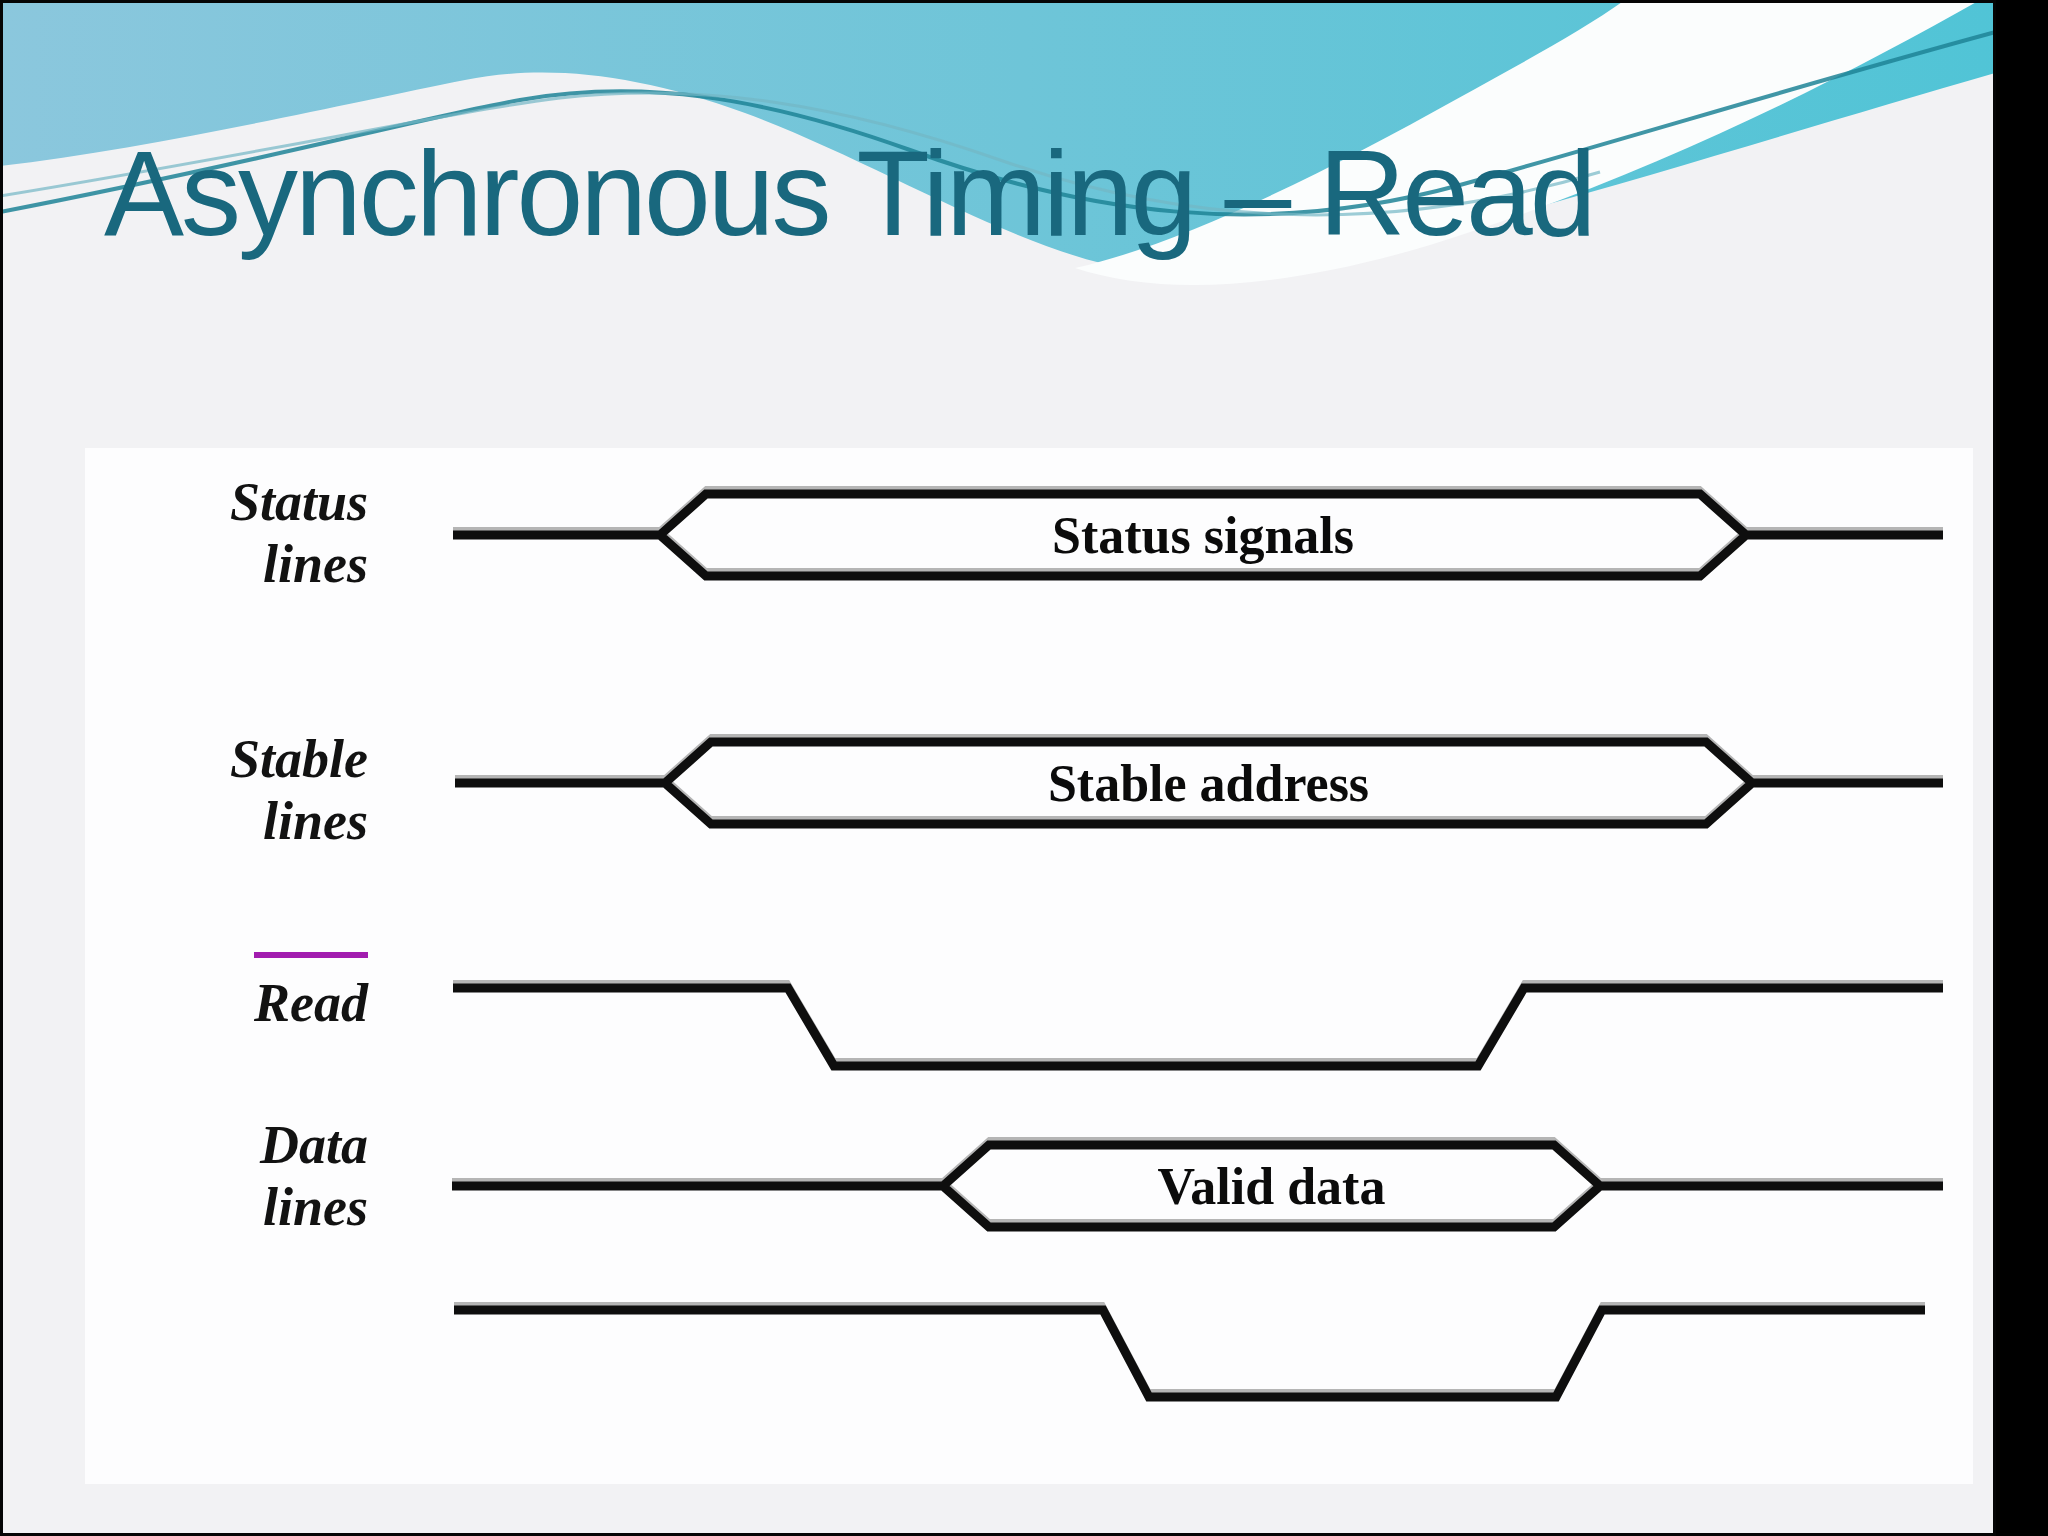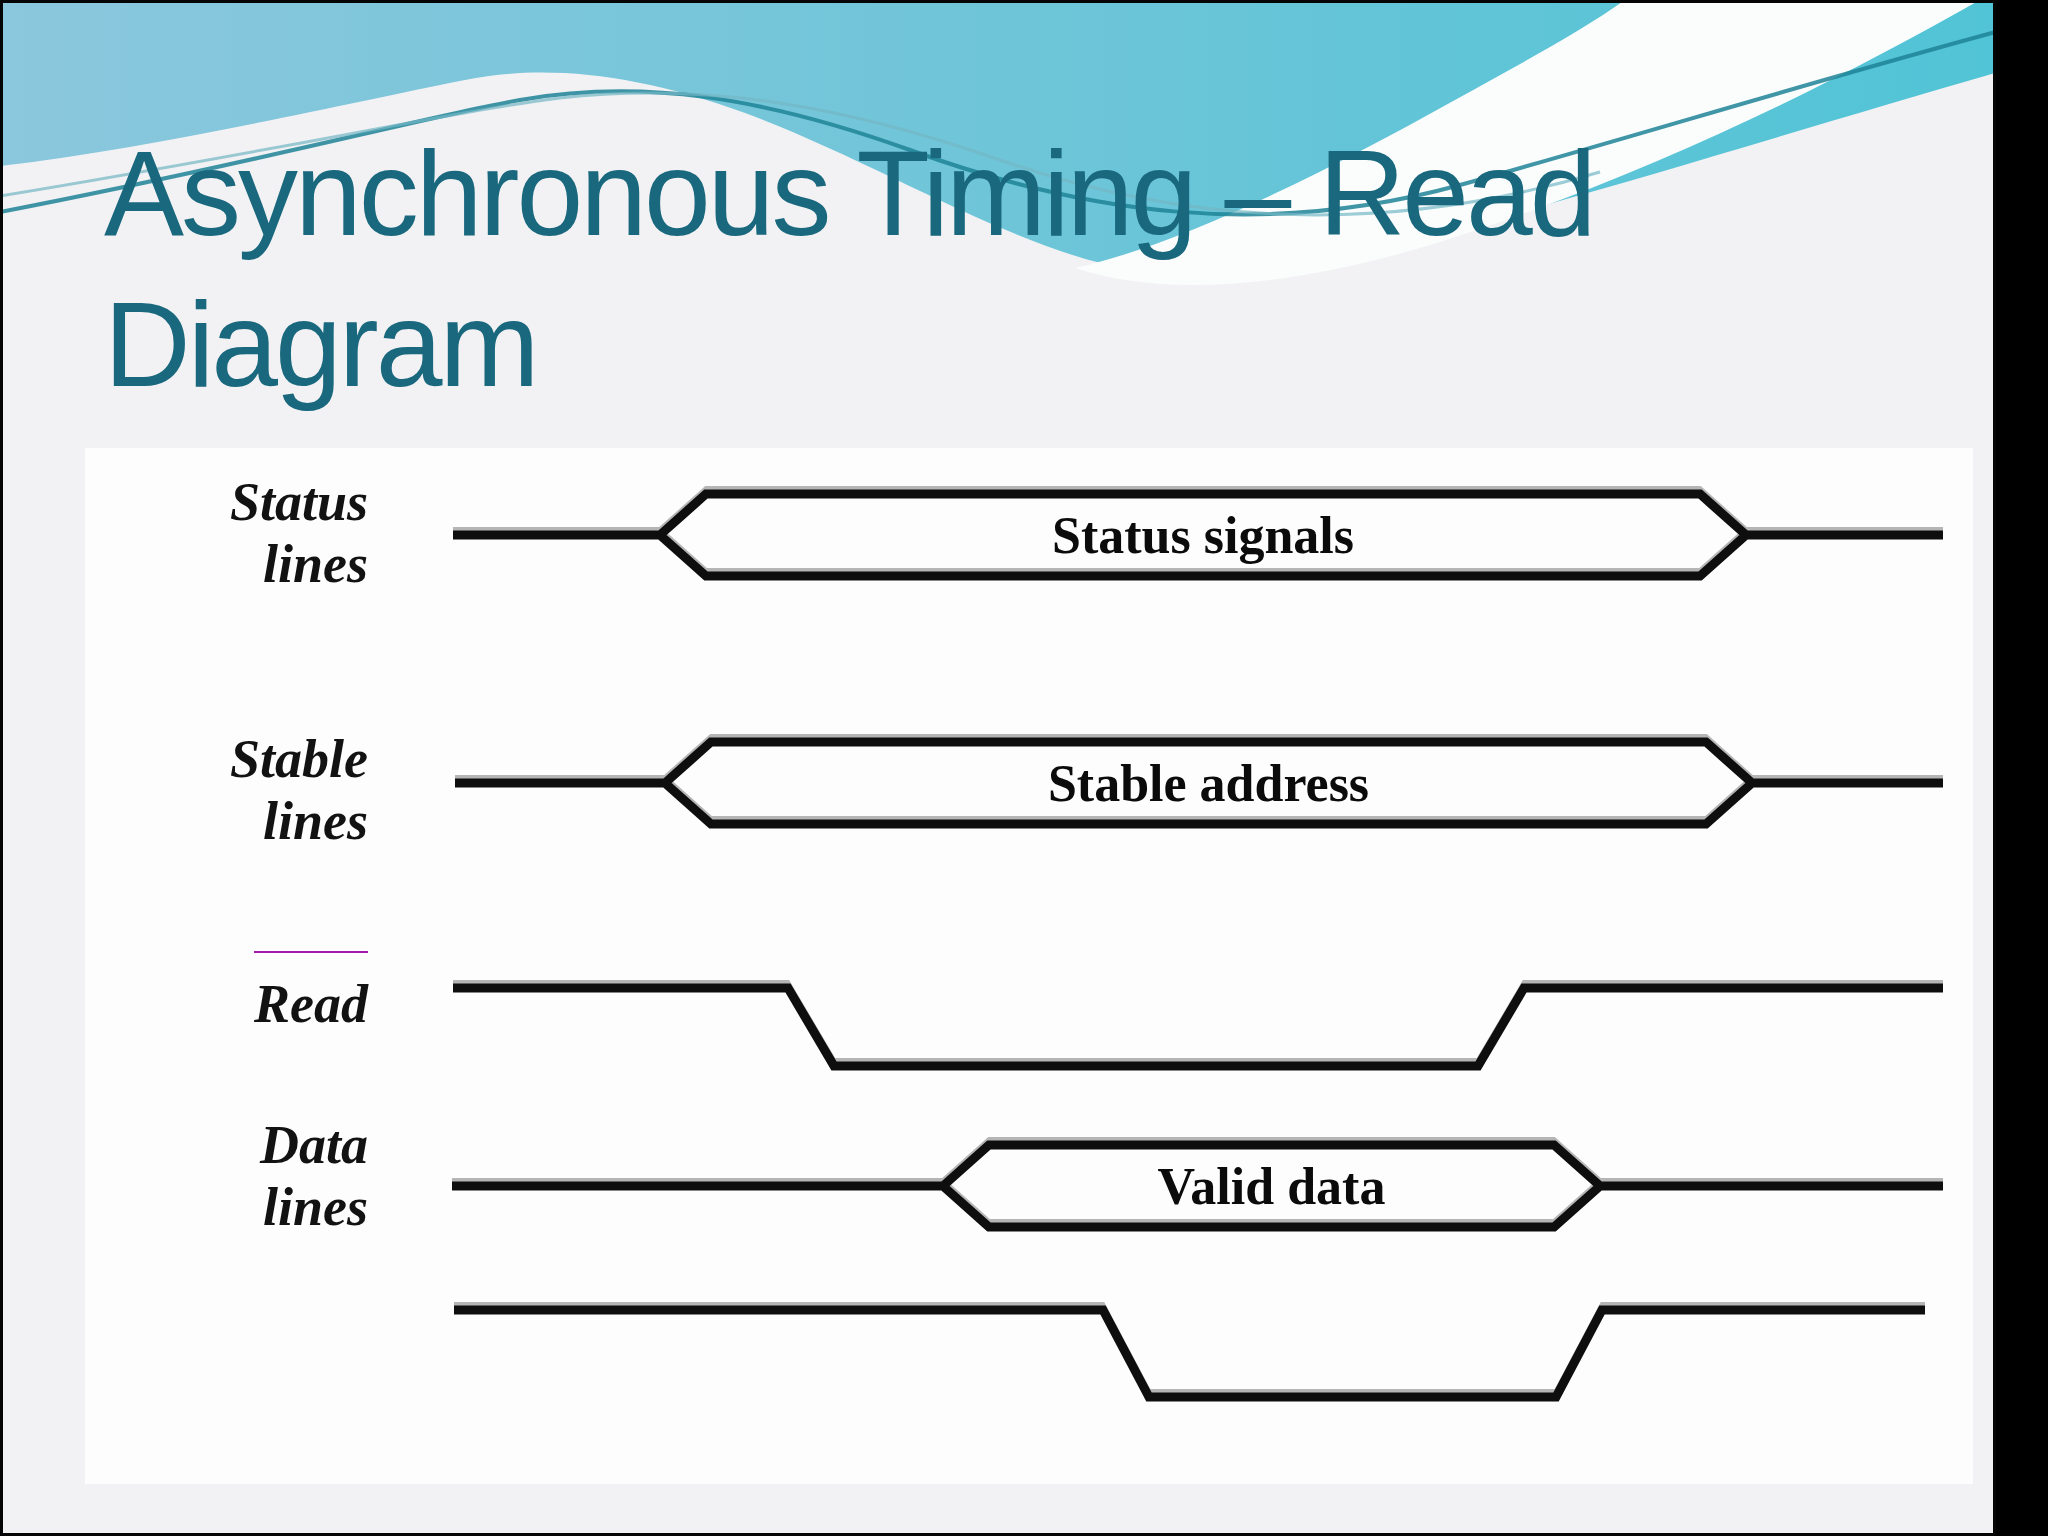--- a/index.html
+++ b/index.html
@@ -10,21 +10,21 @@
   .title{position:absolute;left:104px;top:118px;z-index:2;color:#19687e;
          font-size:120px;line-height:151px;letter-spacing:-3px;font-weight:400;}
   .diagram-panel{position:absolute;left:85px;top:448px;width:1888px;height:1036px;
                  background:#fdfdfe;z-index:3;}
   .timing-svg{position:absolute;left:0;top:0;z-index:4;}
   .labels-layer{position:absolute;inset:0;z-index:5;pointer-events:none;}
   .sig-label{position:absolute;right:1628px;transform:translateY(-50%);
              display:flex;flex-direction:column;align-items:flex-end;text-align:right;
              font-family:"Liberation Serif","DejaVu Serif",serif;font-weight:700;
              font-size:54px;line-height:62px;color:#121212;white-space:nowrap;font-style:italic;}
-  .sig-label .ol{border-top:2px solid #a21caf;padding-top:20px;display:inline-block;}
+  .sig-label .ol{border-top:6px solid #a21caf;padding-top:14px;display:inline-block;}
   .halo{fill:none;stroke:#9c9c9c;stroke-width:4;opacity:.75;}
   .sig{fill:none;stroke:#0e0e0e;stroke-width:9;stroke-linejoin:miter;}
   .hexfill{fill:#fdfdfe;stroke:none;}
   .bustext{font-family:"Liberation Serif","DejaVu Serif",serif;font-weight:700;
            font-size:52px;fill:#0b0b0b;text-anchor:middle;}
   .streak1{fill:none;stroke:#1f8496;stroke-width:4;opacity:.85;}
   .streak2{fill:none;stroke:#74b6c4;stroke-width:3;opacity:.7;}
 </style>
 </head>
 <body>
@@ -44,21 +44,20 @@
     <path d="M1625,0 L1980,0 C1830,85 1640,180 1430,245 C1280,290 1160,296 1075,268
          C1180,245 1330,170 1455,100 C1520,64 1580,32 1625,0 Z" fill="#fbfdfd"></path>
     <path class="streak1" d="M0,212 C260,162 420,118 520,100 C640,79 760,96 910,150
          C1080,212 1260,240 1460,185 C1650,132 1850,70 2048,18"></path>
     <path class="streak2" d="M0,196 C280,150 450,112 560,98 C700,82 840,104 1000,160
          C1200,230 1400,232 1600,172"></path>
   </svg>
 
   <div class="title">
     <div>Asynchronous Timing – Read</div>
-    <div>Diagram</div>
   </div>
 
   <div class="diagram-panel"></div>
 
   <svg class="timing-svg" width="2048" height="1536" viewBox="0 0 2048 1536">
       <g>
         <path d="M 660 535 L 706 494 H 1700 L 1746 535 L 1700 576 H 706 Z" class="hexfill"></path>
         <path d="M 660 535 L 706 494 H 1700 L 1746 535 L 1700 576 H 706 Z M 453 535 H 660 M 1746 535 H 1943" class="halo" transform="translate(0,-6)"></path>
         <path d="M 660 535 L 706 494 H 1700 L 1746 535 L 1700 576 H 706 Z M 453 535 H 660 M 1746 535 H 1943" class="sig"></path>
         <text x="1203" y="553" class="bustext">Status signals</text>

